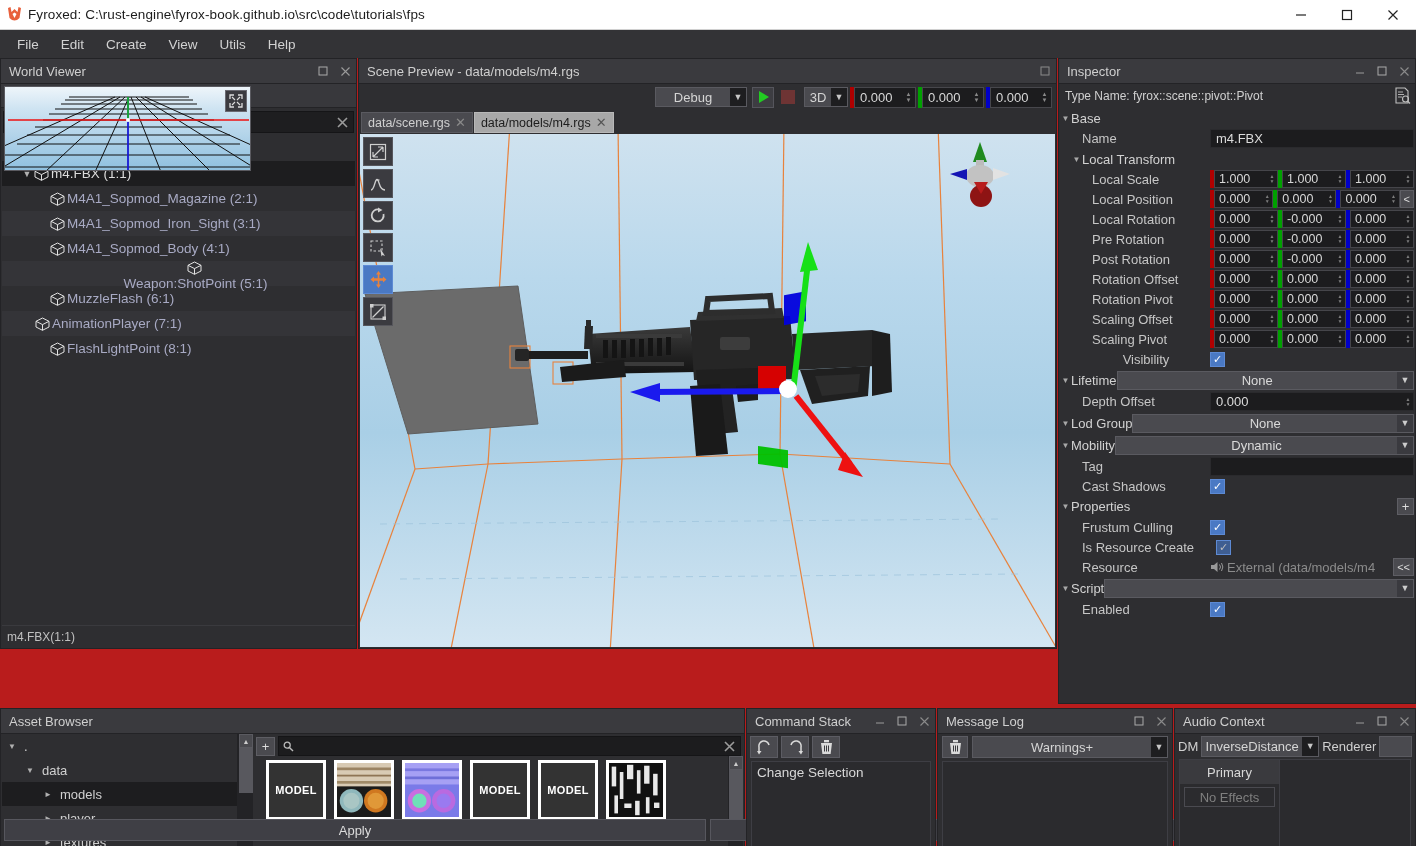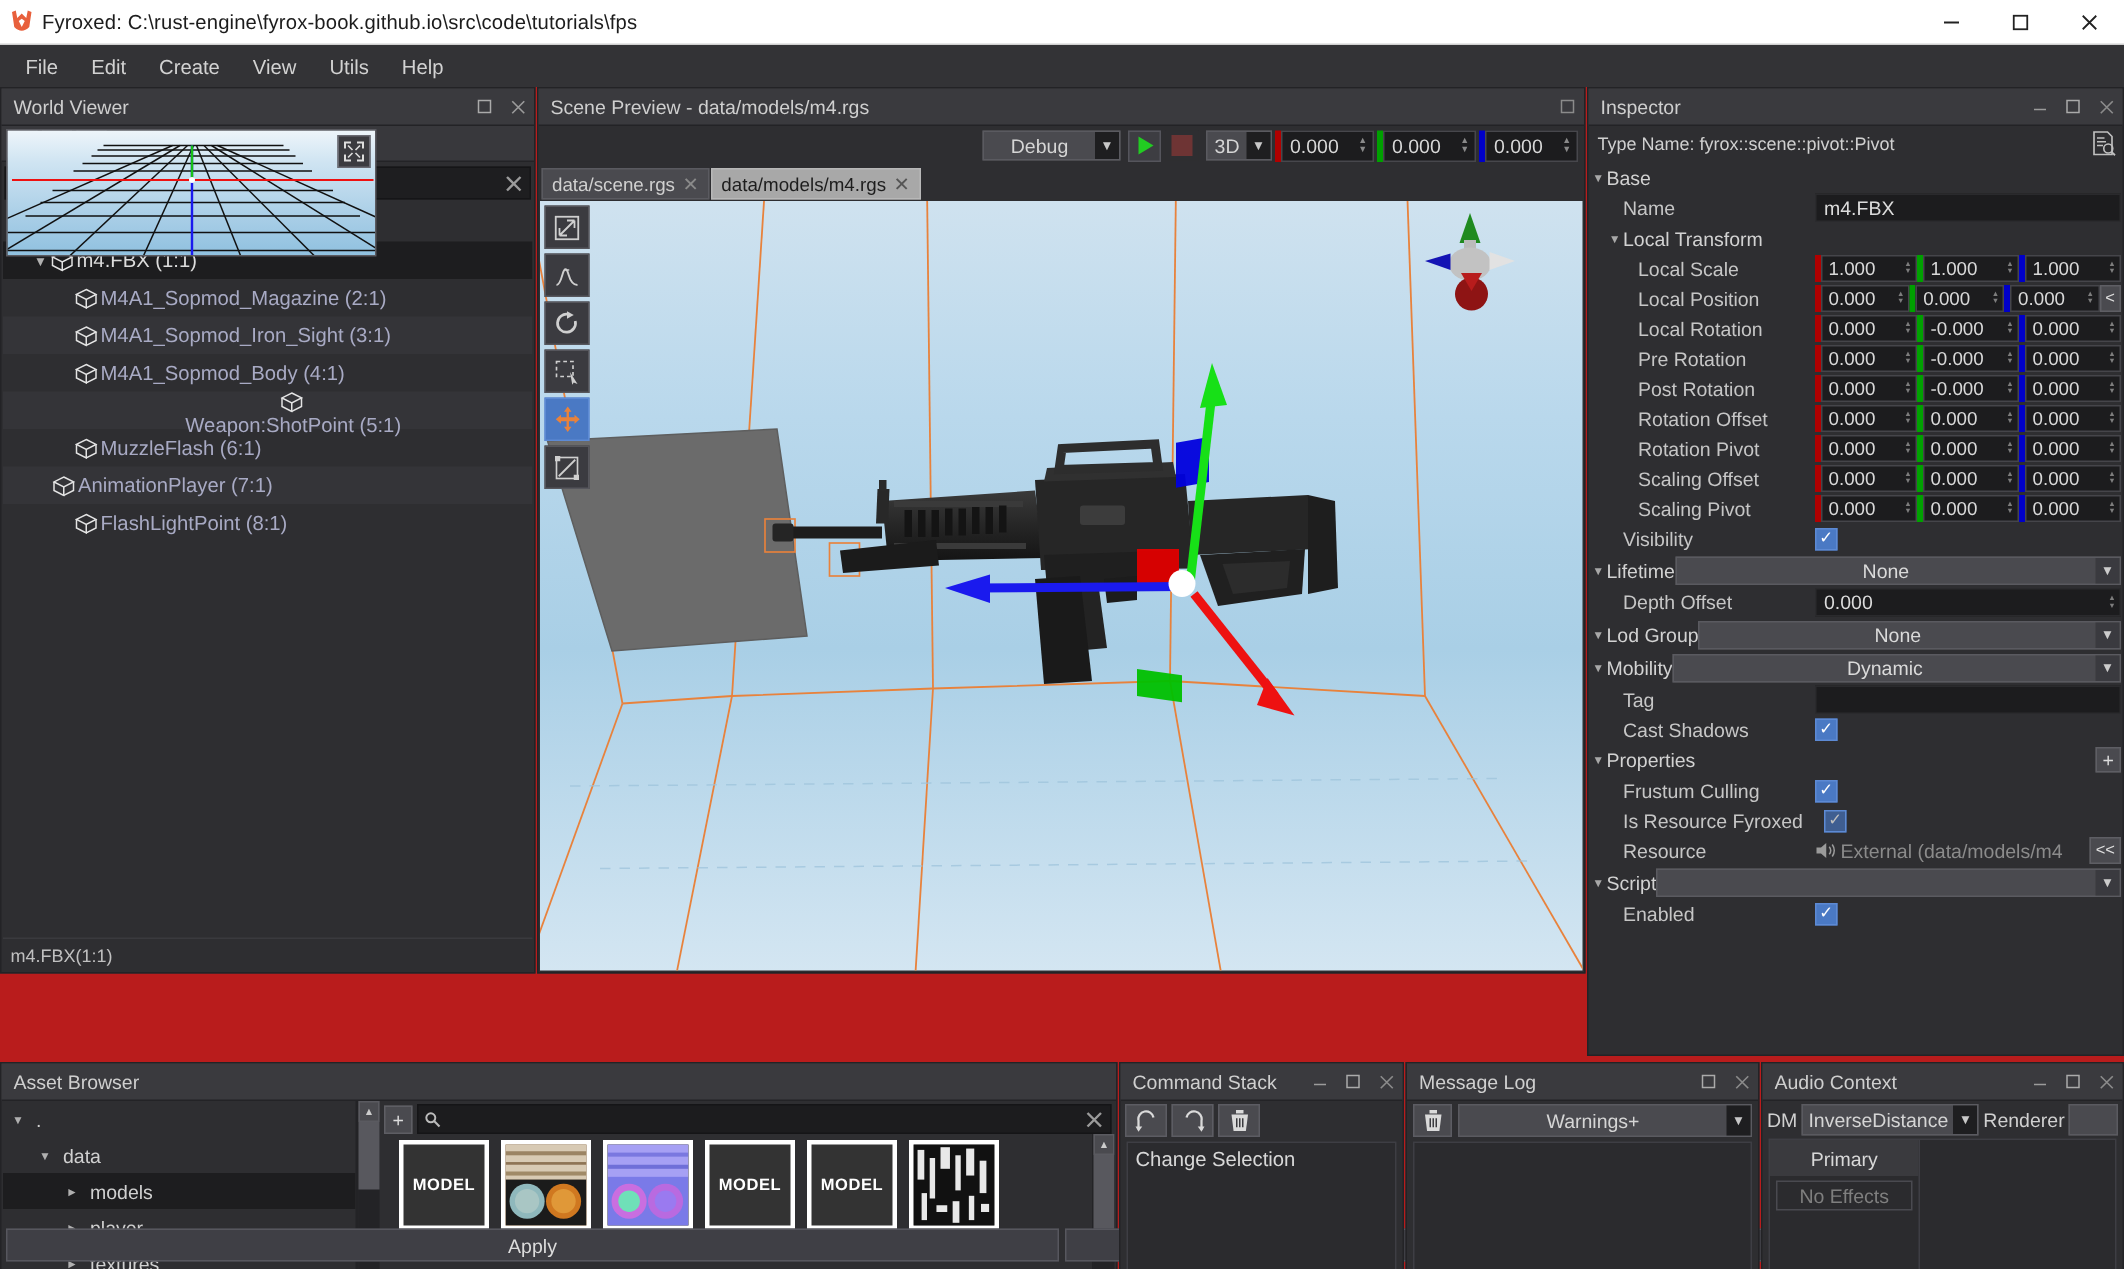--- a/index.html
+++ b/index.html
@@ -852,21 +852,21 @@
               <div class="vcell">
                 <span class="vbar" style="background: rgb(0, 0, 200);"></span>
                 <span class="vbox">
                   <span>0.000</span>
                   <span class="vspin">▲<br>▼</span>
                 </span>
               </div>
             </div>
           </div>
           <div class="irow" style="height: 20px;">
-            <span class="ilabel" style="padding-left: 22px; width: 150px;">Visibility</span>
+            <span class="ilabel" style="padding-left: 22px; width: 150px; text-align: center;">Visibility</span>
             <span class="icb">✓</span>
           </div>
           <div class="irow" style="height: 22px;">
             <span class="twig" style="margin-left: 0px;">▼</span>
             <span class="ilabel hdr">Lifetime</span>
             <div class="dd">
               <span class="ddv">None</span>
               <span class="dda">▼</span>
             </div>
           </div>
@@ -905,21 +905,21 @@
             <span class="twig" style="margin-left: 0px;">▼</span>
             <span class="ilabel hdr">Properties</span>
             <span style="flex: 1 1 0%;"></span>
             <span class="plusbtn">+</span>
           </div>
           <div class="irow" style="height: 20px;">
             <span class="ilabel" style="padding-left: 22px; width: 150px;">Frustum Culling</span>
             <span class="icb">✓</span>
           </div>
           <div class="irow" style="height: 20px;">
-            <span class="ilabel" style="padding-left: 22px; width: 156px;">Is Resource Fyroxed</span>
+            <span class="ilabel" style="padding-left: 22px; width: 156px;">Is Resource Create</span>
             <span class="icb dim">✓</span>
           </div>
           <div class="irow" style="height: 20px;">
             <span class="ilabel" style="padding-left: 22px; width: 150px;">Resource</span>
             <span class="resource-val">
               <span style="margin-right:3px;">
                 <svg width="14" height="12" viewBox="0 0 14 12">
                   <path d="M1 4 H4 L7.5 1 V11 L4 8 H1 Z" fill="#9a9a9a"></path>
                   <path d="M9.5 3.5 Q11.5 6 9.5 8.5 M11.5 2 Q14.2 6 11.5 10" fill="none" stroke="#9a9a9a" stroke-width="1"></path>
                 </svg>

